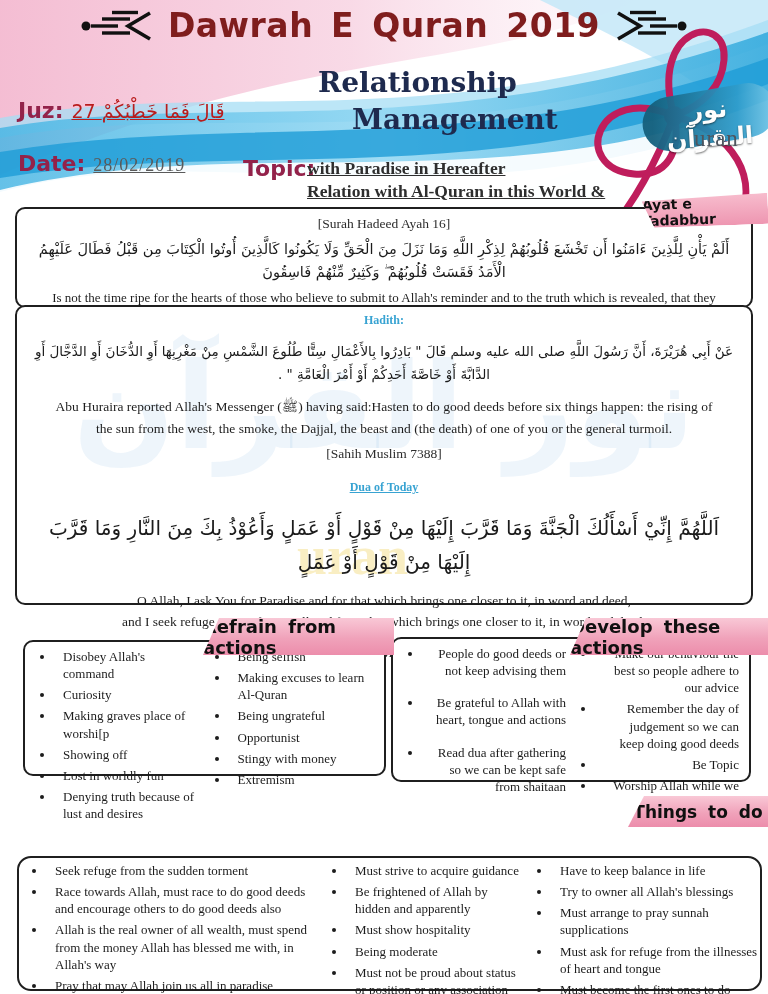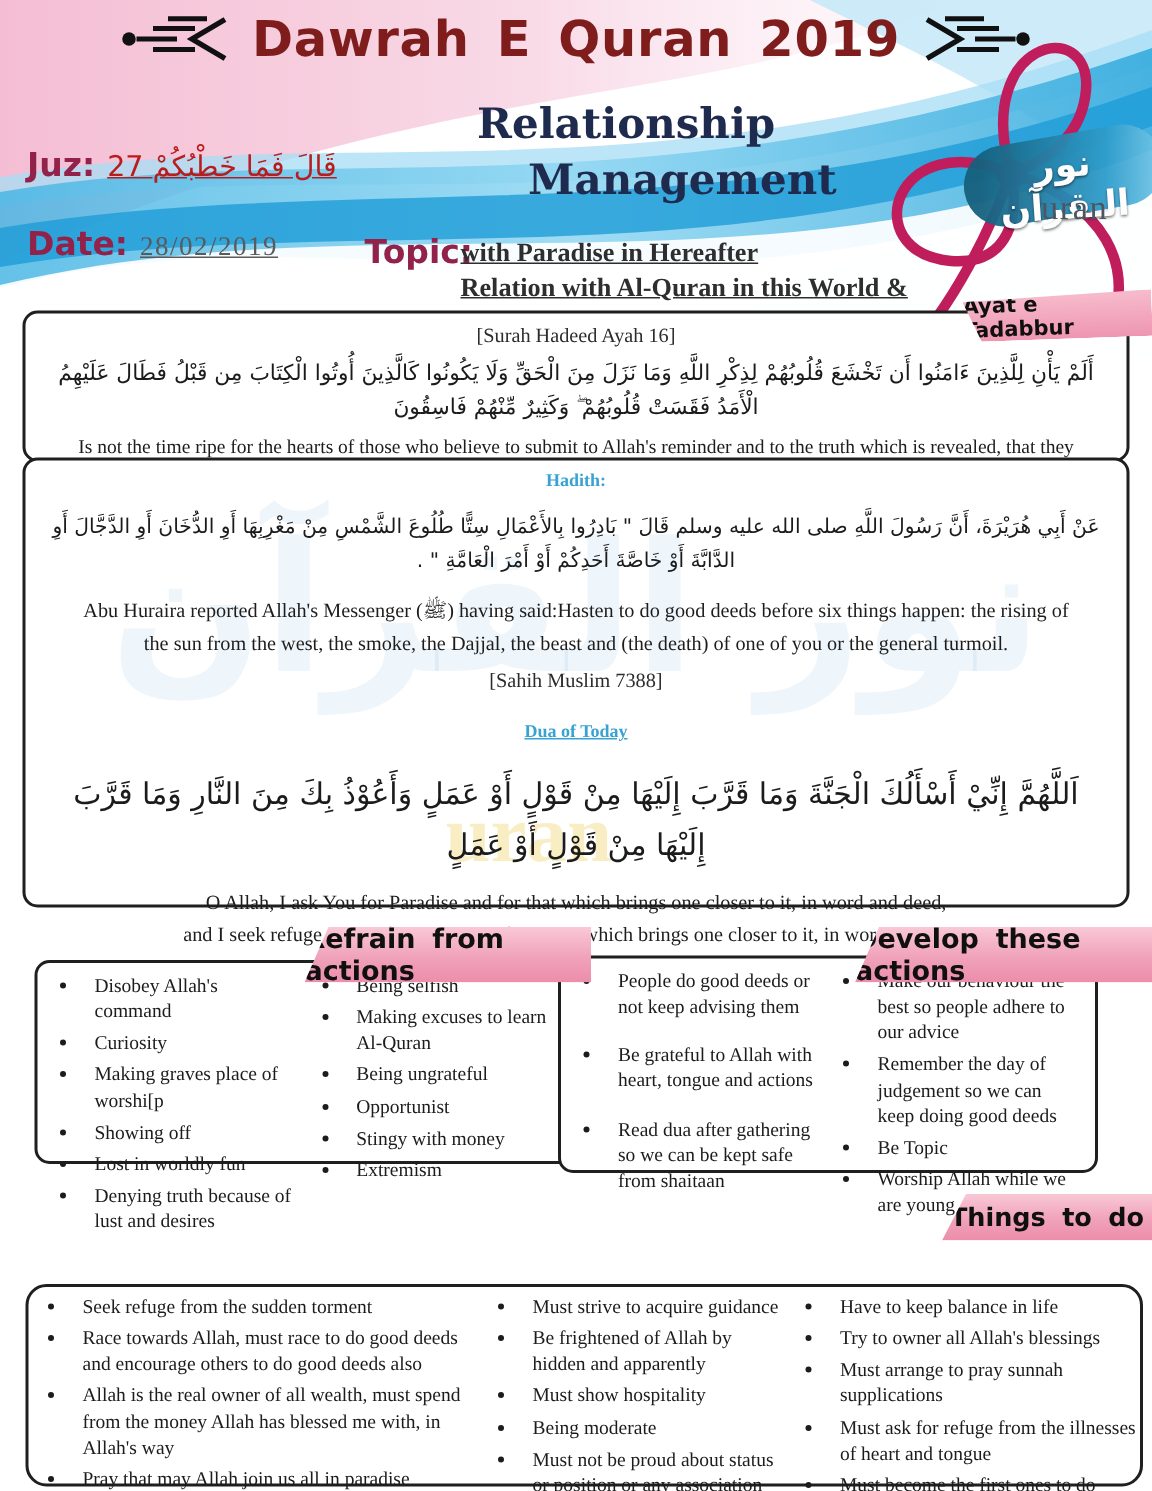--- a/index.html
+++ b/index.html
@@ -63,21 +63,21 @@
   .dua-arabic{font-size:20px;margin:16px 14px 12px;line-height:1.7;}
   .dua-trans{font-size:13.5px;line-height:1.55;color:#1d1d1d;}
   .watermark-ar{position:absolute;left:0;top:30px;width:100%;text-align:center;
                 font-family:"DejaVu Sans",sans-serif;font-size:120px;font-weight:bold;
                 color:rgba(90,160,220,.10);pointer-events:none;z-index:0;}
   .watermark-en{position:absolute;left:280px;top:218px;font-size:54px;font-weight:bold;
                 color:rgba(235,195,40,.28);pointer-events:none;z-index:0;}
   .box-inner{position:relative;z-index:1;}
   
   .box-refrain{left:23px;top:640px;width:359px;height:132px;}
-  .box-develop{left:372px;top:637px;width:356px;height:141px;}
+  .box-develop{left:391px;top:637px;width:356px;height:141px;text-align:right;}
   .box-todo{left:17px;top:856px;width:741px;height:131px;border-radius:14px;}
   .cols2{display:grid;grid-template-columns:1fr 1fr;height:100%;box-sizing:border-box;padding:6px 6px 4px 4px;}
   .cols3{display:grid;grid-template-columns:300px 205px 236px;height:100%;box-sizing:border-box;padding:4px 2px 2px 2px;}
   ul.blist{margin:0;padding:0 4px 0 26px;font-size:13px;line-height:1.32;color:#1c1c1c;}
   ul.blist li{margin-bottom:3px;padding-left:8px;}
   ul.spread li{margin-bottom:15px;}
   ul.tight li{margin-bottom:4px;}
   .pt8{padding-top:8px;} .pt16{padding-top:16px;} .pt20{padding-top:20px;} .pt26{padding-top:26px;}
   
   .footer{position:absolute;left:0;top:944px;width:768px;display:flex;align-items:center;

